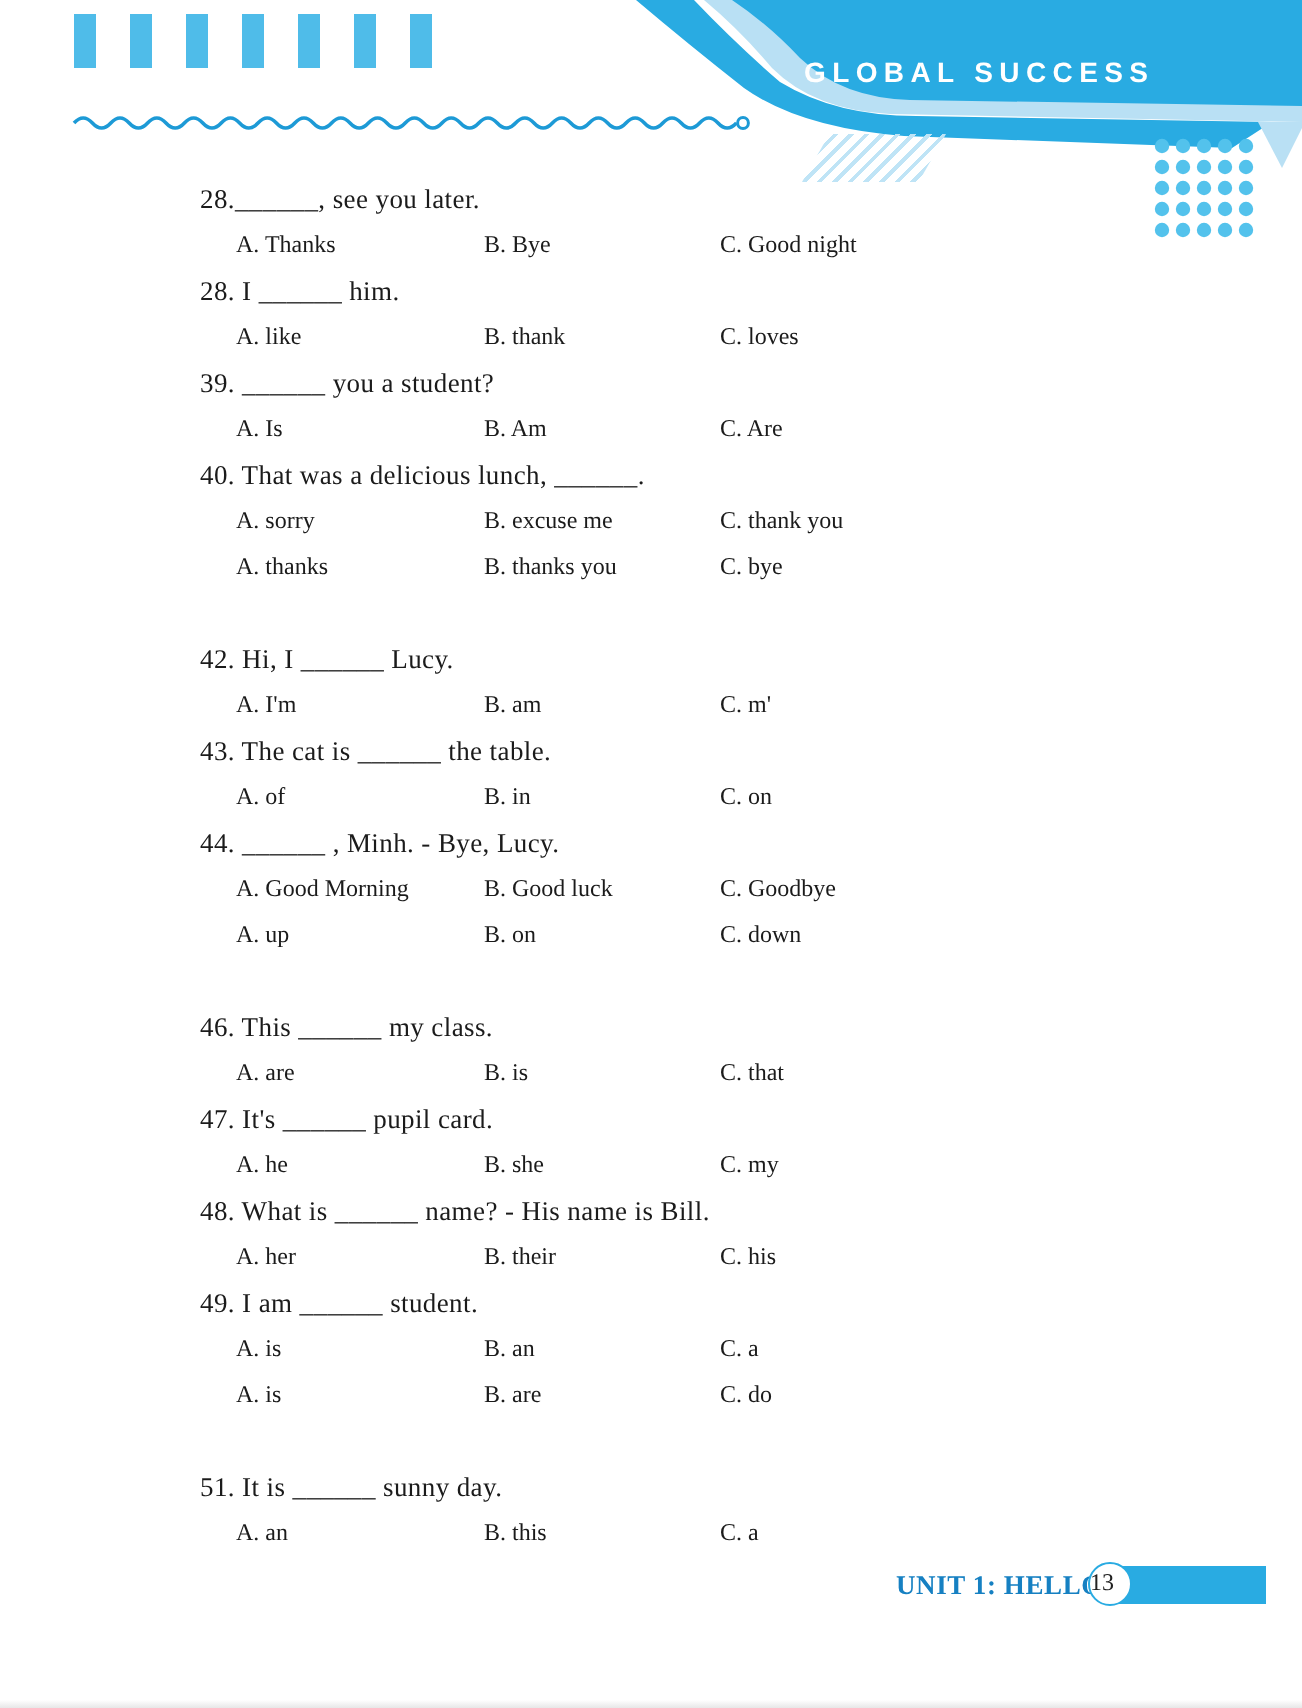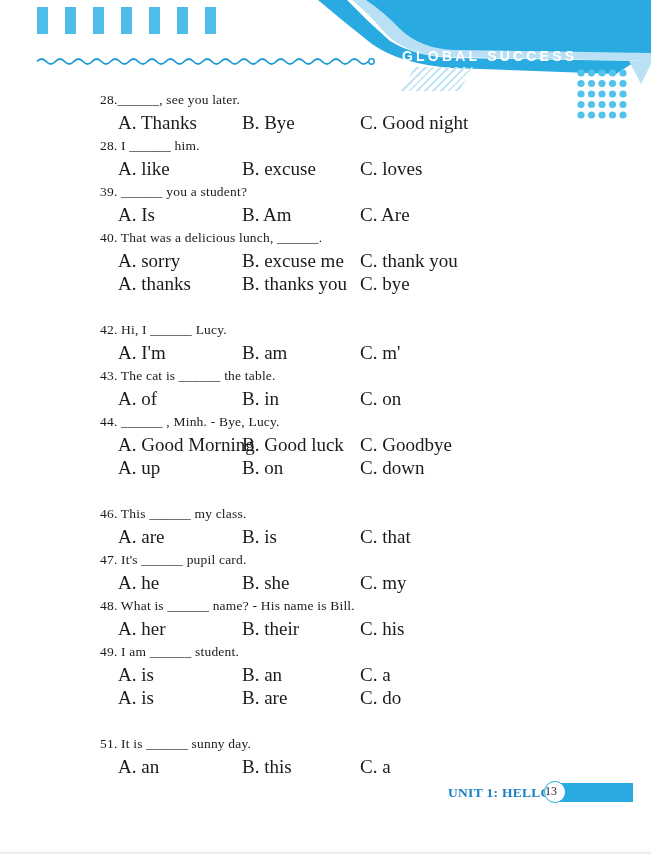--- a/index.html
+++ b/index.html
@@ -24,21 +24,21 @@
     margin:0 auto;
   }
   
   .banner-svg{position:absolute;left:0;top:0;}
   .p-pale{fill:var(--pale);}
   .p-cyan{fill:var(--cyan);}
   .brand-title{
     position:absolute;left:402px;top:28px;width:230px;
     font-family:"Liberation Sans", sans-serif;
     font-weight:bold;font-size:14px;letter-spacing:3.2px;
-    color:#ffffff;white-space:nowrap;margin-top:20px;
+    color:#ffffff;white-space:nowrap;
   }
   .header-bars{
     position:absolute;left:37px;top:7px;height:27px;
     display:flex;gap:17.5px;
   }
   .header-bars span{display:block;width:10.5px;height:27px;background:var(--bars);}
   .wave-svg{position:absolute;left:0;top:0;}
   .wave-path{fill:none;stroke:var(--wave);stroke-width:1.8px;}
   .wave-dot{fill:#ffffff;stroke:var(--wave);stroke-width:1.5px;}
   .hatch{
@@ -50,21 +50,21 @@
   .dots-svg circle{fill:var(--dots);}
   
   .questions{
     position:absolute;left:100px;top:89px;width:480px;
   }
   .q-block{position:relative;height:46px;}
   .q-text{
     font-size:13.5px;line-height:21px;height:23px;
     white-space:pre;letter-spacing:0.2px;
   }
-  .opt-row{position:relative;height:23px;font-size:19px;line-height:21px;text-align:center;}
+  .opt-row{position:relative;height:23px;font-size:12px;line-height:21px;text-align:center;}
   .opt-a{position:absolute;left:18px;top:0;white-space:pre;}
   .opt-b{position:absolute;left:142px;top:0;white-space:pre;}
   .opt-c{position:absolute;left:260px;top:0;white-space:pre;}
   
   .footer-label{
     position:absolute;left:448px;top:785px;
     font-size:13.5px;font-weight:bold;color:var(--footer-blue);
     letter-spacing:0.3px;white-space:nowrap;
   }
   .footer-bar{
@@ -148,21 +148,21 @@
         <span class="opt-a">A. Thanks</span>
         <span class="opt-b">B. Bye</span>
         <span class="opt-c">C. Good night</span>
       </div>
     </div>
 
     <div class="q-block">
       <div class="q-text">28. I ______ him.</div>
       <div class="opt-row">
         <span class="opt-a">A. like</span>
-        <span class="opt-b">B. excuse</span>
+        <span class="opt-b">B. thank</span>
         <span class="opt-c">C. loves</span>
       </div>
     </div>
 
     <div class="q-block">
       <div class="q-text">39. ______ you a student?</div>
       <div class="opt-row">
         <span class="opt-a">A. Is</span>
         <span class="opt-b">B. Am</span>
         <span class="opt-c">C. Are</span>

